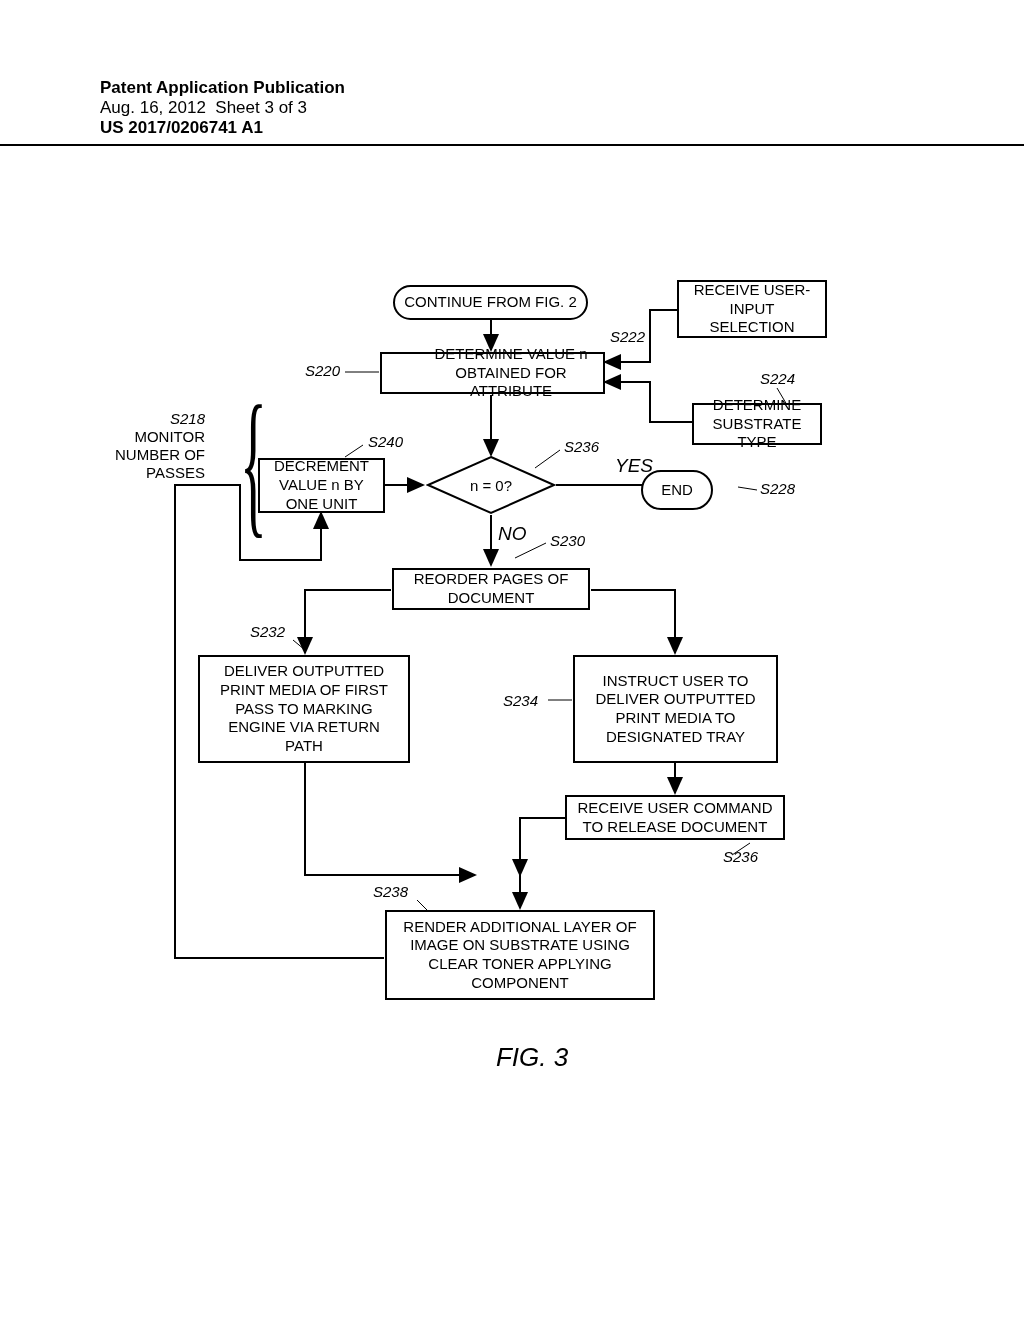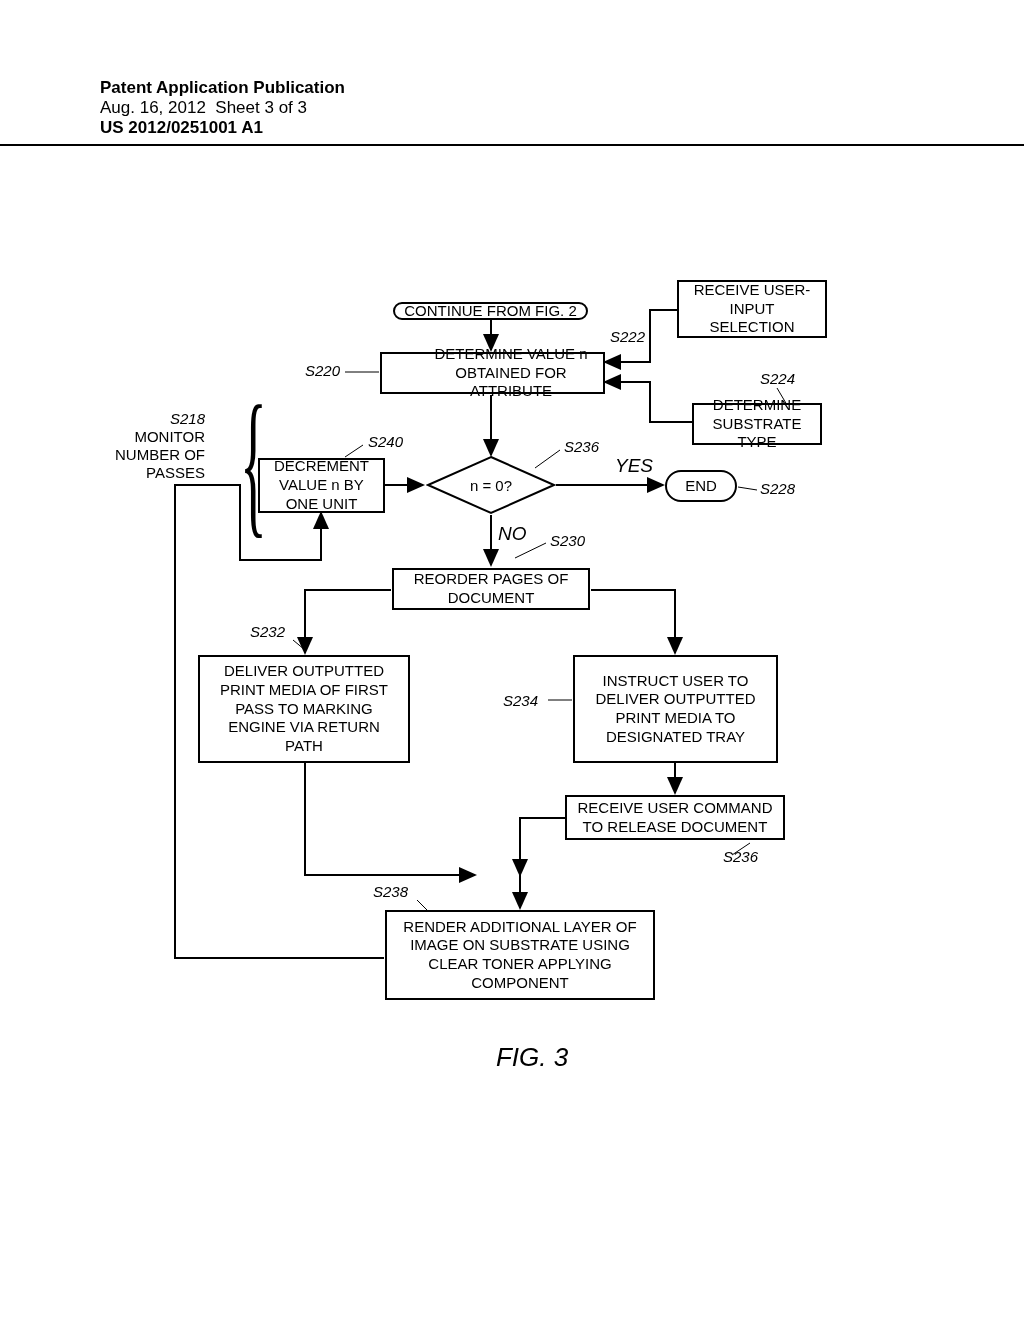--- a/index.html
+++ b/index.html
@@ -88,21 +88,21 @@
   svg.arrows { position: absolute; inset: 0; width: 100%; height: 100%; }
 </style>
 </head>
 <body>
 
 <div class="header">
   <span>Patent Application Publication</span>
   <span class="date">
     <span>Aug. 16, 2012</span>&nbsp;&nbsp;<span>Sheet 3 of 3</span>
   </span>
-  <span>US 2012/0251001 A1</span>
+  <span>US 2017/0206741 A1</span>
 </div>
 
 <div class="diagram">
 
   <svg class="arrows" viewBox="0 0 780 780">
     <defs>
       <marker id="ah" markerWidth="10" markerHeight="10" refX="8" refY="5" orient="auto">
         <path d="M0,1 L9,5 L0,9 Z" fill="#000"></path>
       </marker>
     </defs>
@@ -151,38 +151,38 @@
 
     <line x1="173" y1="360" x2="185" y2="370" stroke="#000" stroke-width="1"></line>
 
     <line x1="428" y1="420" x2="452" y2="420" stroke="#000" stroke-width="1"></line>
 
     <line x1="612" y1="575" x2="630" y2="563" stroke="#000" stroke-width="1"></line>
 
     <line x1="297" y1="620" x2="310" y2="633" stroke="#000" stroke-width="1"></line>
   </svg>
 
-  <div class="node oval" style="left:273px; top:5px; width:195px; height:18px;margin-top:17px;">CONTINUE FROM FIG. 2</div>
+  <div class="node oval" style="left:273px; top:5px; width:195px; height:35px;">CONTINUE FROM FIG. 2</div>
 
   <div class="node" style="left:557px; top:0px; width:150px; height:58px;">RECEIVE USER-INPUT SELECTION</div>
 
   <div class="node" style="left:260px; top:72px; width:225px; height:42px;padding-left:45px;">DETERMINE VALUE n OBTAINED FOR ATTRIBUTE</div>
 
   <div class="node" style="left:572px; top:123px; width:130px; height:42px;">DETERMINE SUBSTRATE TYPE</div>
 
   <div class="node" style="left:138px; top:178px; width:127px; height:55px;">DECREMENT VALUE n BY ONE UNIT</div>
 
   <div class="diamond" style="left:306px; top:175px;">
     <svg viewBox="0 0 130 60">
         <polygon points="65,2 128,30 65,58 2,30" fill="#fff" stroke="#000" stroke-width="2"></polygon>
       </svg>
     <div class="dlabel">n = 0?</div>
   </div>
 
-  <div class="node oval" style="left:545px; top:190px; width:72px; height:32px;">END</div>
+  <div class="node oval" style="left:521px; top:190px; width:72px; height:40px;">END</div>
 
   <div class="node" style="left:272px; top:288px; width:198px; height:42px;">REORDER PAGES OF DOCUMENT</div>
 
   <div class="node" style="left:78px; top:375px; width:212px; height:108px;">DELIVER OUTPUTTED PRINT MEDIA OF FIRST PASS TO MARKING ENGINE VIA RETURN PATH</div>
 
   <div class="node" style="left:453px; top:375px; width:205px; height:108px;">INSTRUCT USER TO DELIVER OUTPUTTED PRINT MEDIA TO DESIGNATED TRAY</div>
 
   <div class="node" style="left:445px; top:515px; width:220px; height:45px;">RECEIVE USER COMMAND TO RELEASE DOCUMENT</div>
 
   <div class="node" style="left:265px; top:630px; width:270px; height:90px;">RENDER ADDITIONAL LAYER OF IMAGE ON SUBSTRATE USING CLEAR TONER APPLYING COMPONENT</div>

